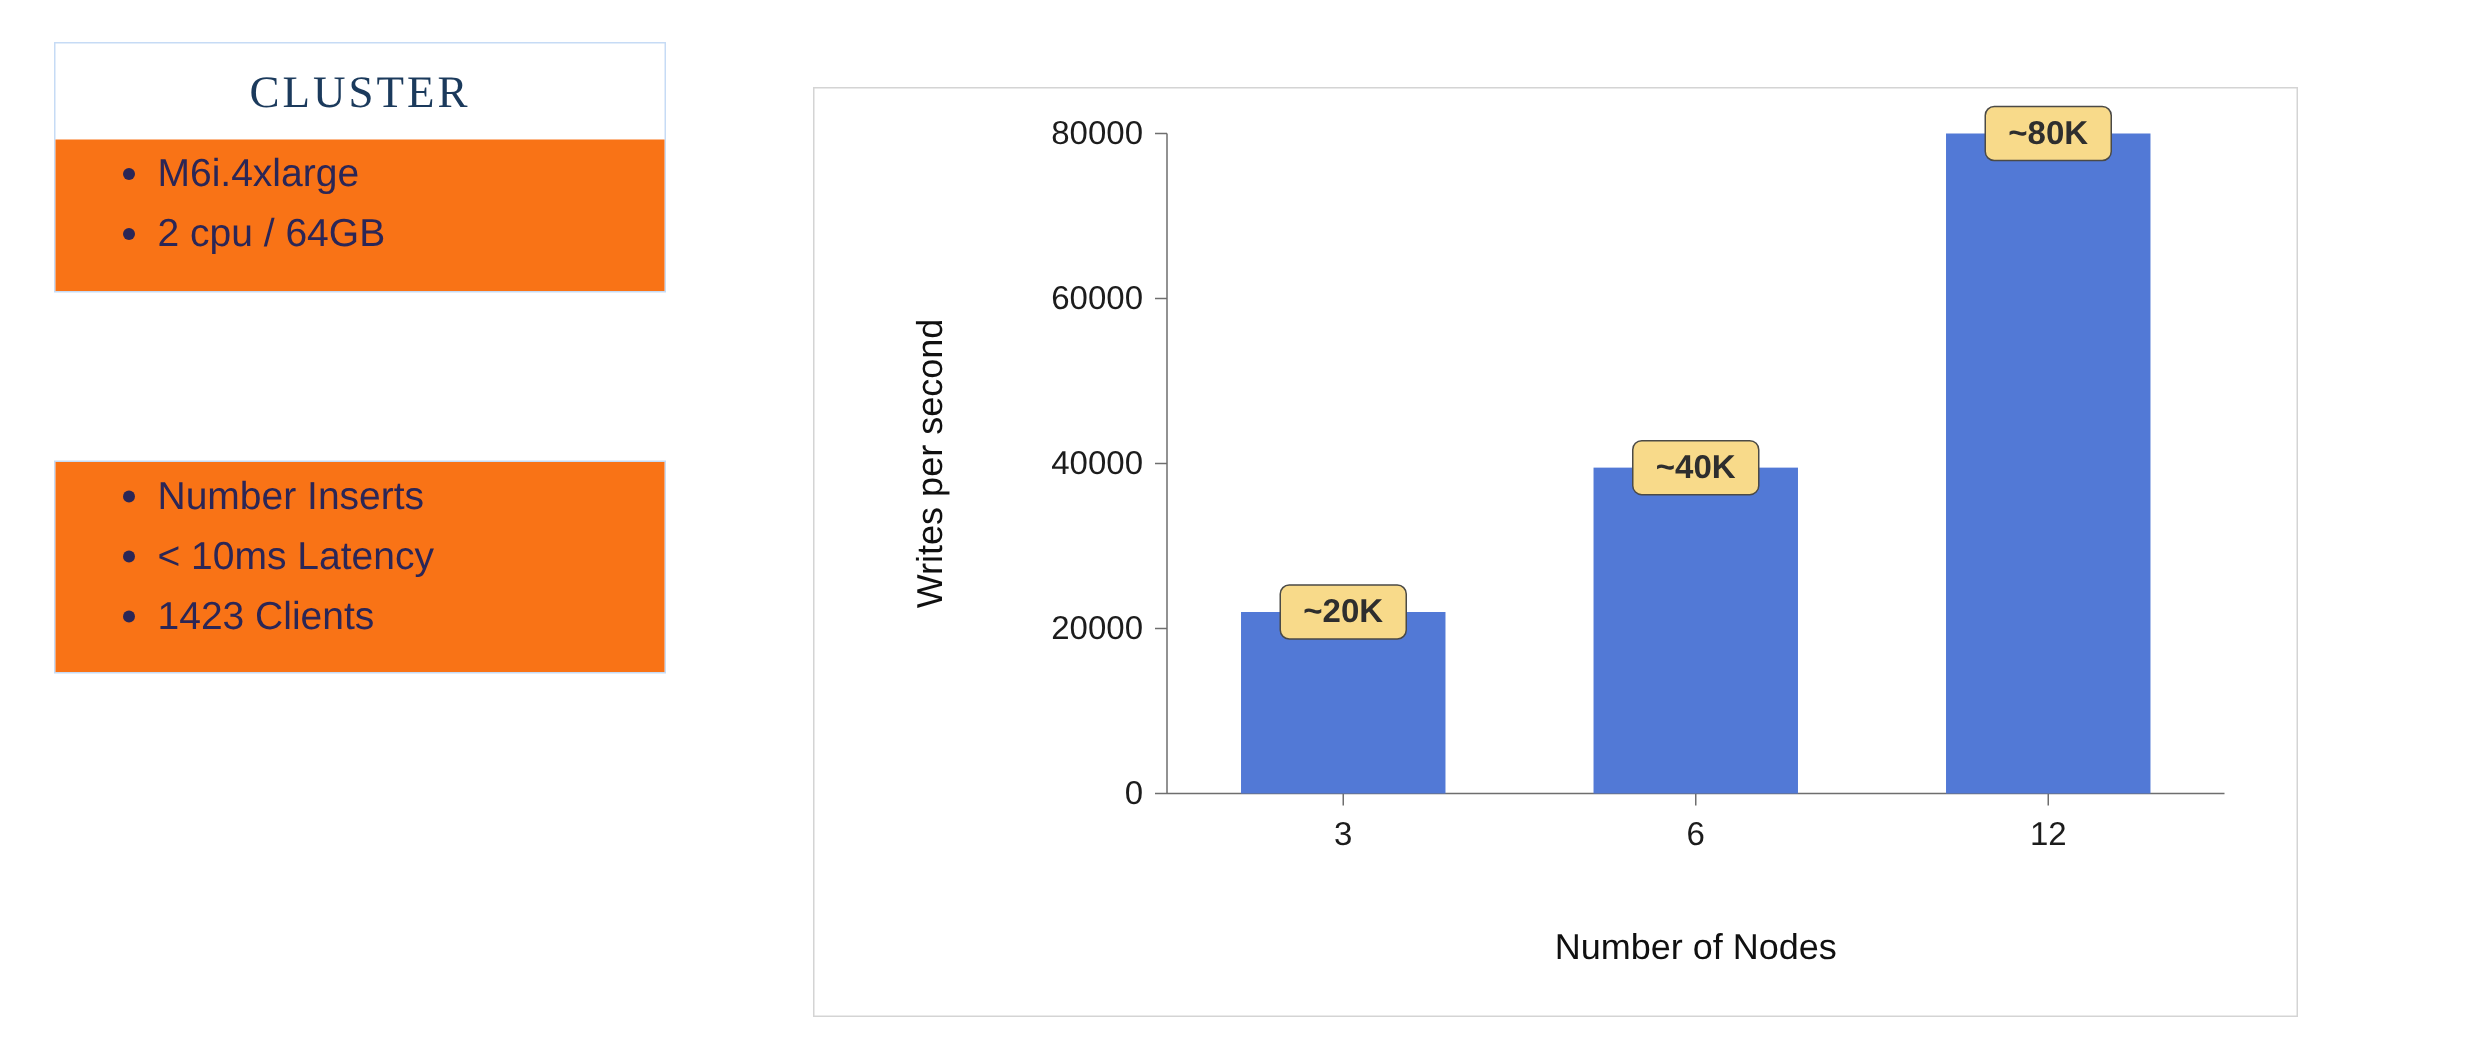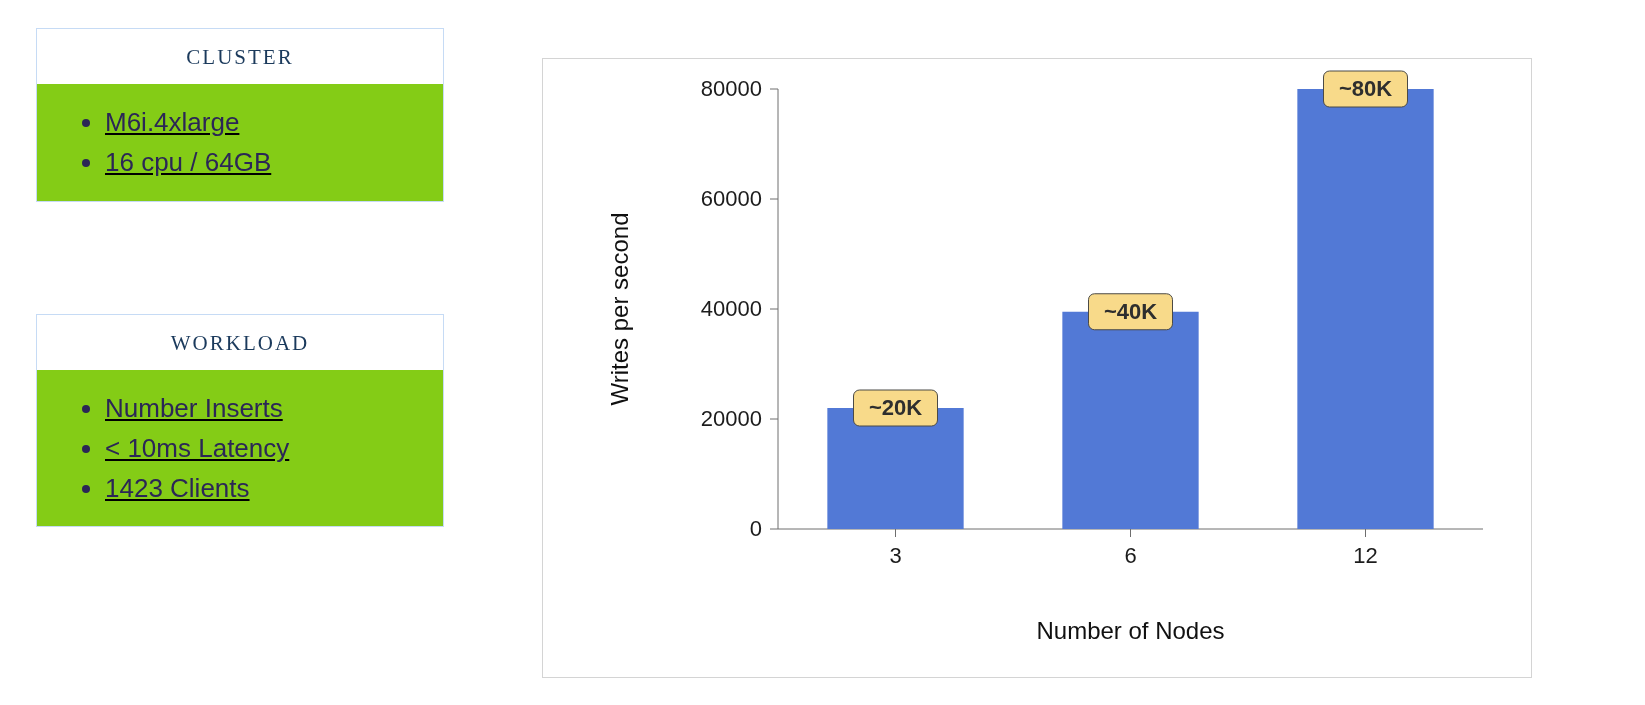--- a/index.html
+++ b/index.html
@@ -16,30 +16,29 @@
     top: 28px;
     width: 408px;
   }
   .info-box {
     border: 1px solid #c6dbf5;
     background: #ffffff;
   }
   .info-box-header {
     text-align: center;
     padding: 16px 0 14px 0;
-    font-size: 21px;
+    font-size: 30px;
     letter-spacing: 2px;
     color: #1b3a5c;
     font-weight: 400;
     font-family: Georgia, "Times New Roman", serif;
   }
   .info-box-body {
-    background: #84cc16;
-    padding: 18px 20px 18px 44px;
-    text-decoration: underline;
+    background: #f97316;
+    padding: 2px 20px 18px 44px;
   }
   .info-box-body ul {
     list-style: disc;
     padding-left: 24px;
   }
   .info-box-body li {
     font-size: 26px;
     color: #2b2656;
     line-height: 1.55;
     font-family: -apple-system, Helvetica, Arial, sans-serif;
@@ -77,26 +76,25 @@
 </style>
 </head>
 <body>
 
 <div class="left-col">
   <div class="info-box" id="box-cluster">
     <div class="info-box-header">CLUSTER</div>
     <div class="info-box-body">
       <ul>
         <li>M6i.4xlarge</li>
-        <li>16 cpu / 64GB</li>
+        <li>2 cpu / 64GB</li>
       </ul>
     </div>
   </div>
   <div class="info-box" id="box-workload">
-    <div class="info-box-header">WORKLOAD</div>
     <div class="info-box-body">
       <ul>
         <li>Number Inserts</li>
         <li>&lt; 10ms Latency</li>
         <li>1423 Clients</li>
       </ul>
     </div>
   </div>
 </div>
 

